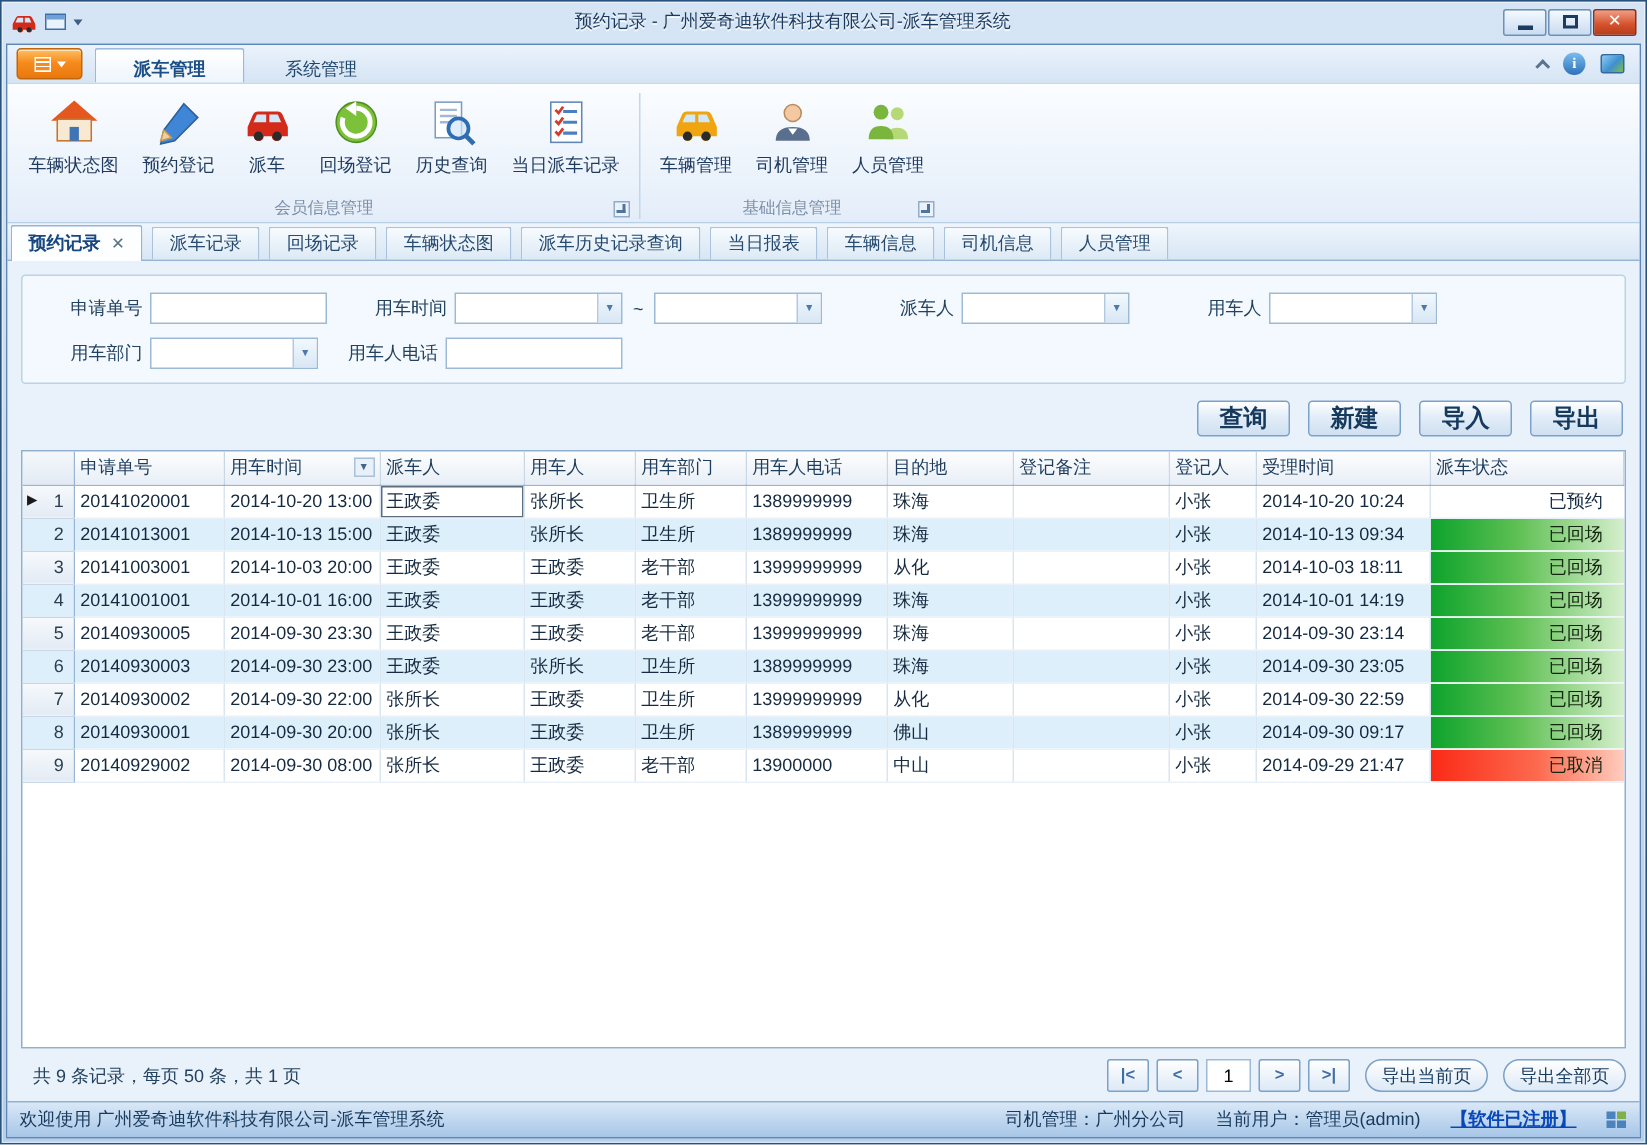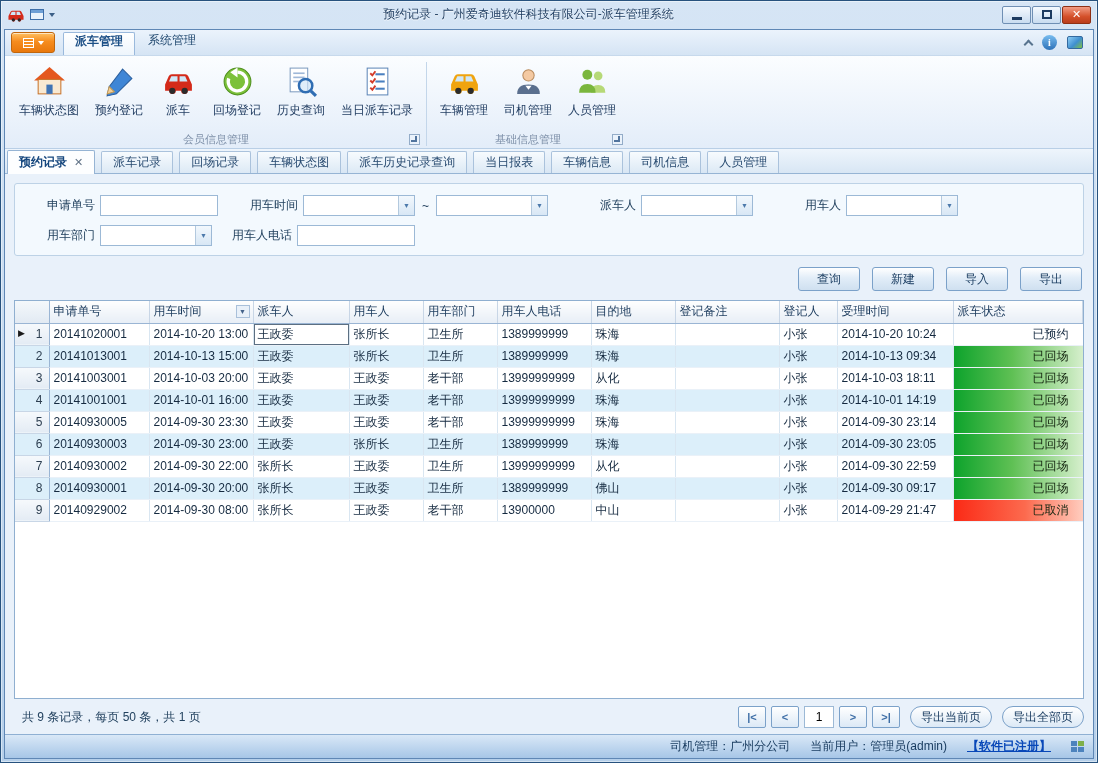--- a/index.html
+++ b/index.html
@@ -22,21 +22,21 @@
   .glyph-max{width:10px;height:9px;border:2px solid #1d3b60;}
 
   
   .frame{position:absolute;top:28px;left:3px;right:3px;bottom:3px;border:1px solid #5f87b5;background:#eef4fb;display:flex;flex-direction:column;overflow:hidden;}
 
   
   .ribbon-tabrow{height:26px;background:linear-gradient(#ebf3fc,#d5e4f4);display:flex;align-items:flex-end;padding:0 4px;border-bottom:1px solid #c7d9ec;position:relative;flex:0 0 auto;}
   .file-btn{width:44px;height:21px;margin:0 8px 2px 2px;border-radius:3px;background:linear-gradient(#ffc062,#f68c1e 45%,#e9780c);border:1px solid #c0660d;display:flex;align-items:center;justify-content:center;gap:4px;box-shadow:inset 0 1px 0 rgba(255,255,255,.6);}
   .file-glyph{width:11px;height:10px;border:1px solid #fff;background:repeating-linear-gradient(#f68c1e 0 2px,#fff 2px 3px);}
   .file-arrow{width:0;height:0;border-left:3px solid transparent;border-right:3px solid transparent;border-top:4px solid #fff;}
-  .rtab{height:23px;padding:0 11px;display:flex;align-items:flex-start;color:#20486f;margin-right:2px;}
+  .rtab{height:23px;padding:0 25px;display:flex;align-items:flex-end;color:#20486f;margin-right:2px;}
   .rtab.active{background:linear-gradient(#ffffff,#eef5fc);border:1px solid #9ab9dc;border-bottom:none;border-radius:2px 2px 0 0;font-weight:bold;color:#1c4f86;}
   .ribbon-right{position:absolute;right:10px;top:5px;display:flex;gap:10px;align-items:center;}
   .chevron-up{width:7px;height:7px;border-left:2px solid #58748f;border-top:2px solid #58748f;transform:rotate(45deg);margin-top:3px;}
   .info-icon{width:15px;height:15px;border-radius:50%;background:linear-gradient(#79bdf0,#2d71b8);color:#fff;font-weight:bold;font-size:10px;display:flex;align-items:center;justify-content:center;font-family:"Liberation Serif","DejaVu Serif",serif;}
   .skin-icon{width:16px;height:13px;border-radius:2px;border:1px solid #34699f;background:linear-gradient(135deg,#8ecdf4,#3f8fd0 55%,#7fc043);}
 
   
   .ribbon-body{height:93px;background:linear-gradient(#fbfdff,#e3edf9);border-bottom:1px solid #b9cfe6;display:flex;padding:2px 4px 0;flex:0 0 auto;}
   .rb-group{display:flex;flex-direction:column;}
   .rb-buttons{flex:1;display:flex;align-items:stretch;padding:1px 2px 0;}
@@ -62,21 +62,21 @@
   .lw1{width:58px;}
   .lw2{width:64px;margin-left:16px;}
   .lw3{width:46px;margin-left:42px;}
   .f-input{height:21px;width:118px;border:1px solid #9cb9d6;padding:0 3px;background:#fff;font-size:12px;cursor:text;}
   .combo{display:flex;width:112px;height:21px;border:1px solid #9cb9d6;background:#fff;}
   .combo .cv{flex:1;}
   .combo .dd{width:16px;border-left:1px solid #b3c9de;background:linear-gradient(#f2f8fd,#d8e7f5);display:flex;align-items:center;justify-content:center;color:#4c79ab;font-size:7px;}
   .tilde{margin:0 7px;color:#23425f;}
 
   .actions{display:flex;justify-content:flex-end;gap:12px;margin:11px 2px 9px;flex:0 0 auto;}
-  .btn{min-width:62px;height:24px;border:1px solid #7ba1c9;border-radius:3px;background:linear-gradient(#ffffff,#e2edf8 45%,#cfe0f0);color:#16395e;font-size:12px;display:flex;align-items:center;justify-content:center;padding:0 12px;white-space:nowrap;}
+  .btn{min-width:62px;height:24px;border:1px solid #7ba1c9;border-radius:3px;background:linear-gradient(#ffffff,#e2edf8 45%,#cfe0f0);color:#16395e;font-size:16px;display:flex;align-items:center;justify-content:center;padding:0 12px;white-space:nowrap;font-weight:bold;}
 
   
   .grid-wrap{flex:1;border:1px solid #8fafd0;background:#fff;overflow:hidden;}
   table{border-collapse:collapse;table-layout:fixed;width:100%;font-size:12px;}
   th{height:22px;background:linear-gradient(#fefefe,#e7eef6);border-right:1px solid #c8d6e6;border-bottom:1px solid #9ab5d4;font-weight:normal;text-align:left;padding:0 4px;color:#1d3c5e;position:relative;white-space:nowrap;overflow:hidden;}
   th.rowhead-corner{background:linear-gradient(#f4f8fb,#e2eaf3);border-right:1px solid #9ab5d4;}
   .filter-arrow{position:absolute;right:3px;top:4px;width:14px;height:13px;border:1px solid #a9c0da;background:#e8f0f9;color:#44628a;font-size:7px;line-height:12px;text-align:center;}
   td{height:21px;padding:0 4px;border-right:1px solid #d9e6f1;border-bottom:1px solid #eaf1f8;color:#152a40;white-space:nowrap;overflow:hidden;background:#fff;}
   tr.alt td{background:#dceffa;}
   td.rowhead{background:linear-gradient(#f6f9fc,#e3ebf4);border-right:1px solid #9ab5d4;border-bottom:1px solid #c8d6e6;text-align:right;padding-right:6px;color:#2c3e50;position:relative;}
@@ -545,20 +545,21 @@
           <input class="page-input" value="1" style="">
           <div class="pbtn">&gt;</div>
           <div class="pbtn">&gt;|</div>
           <div class="export-btn">导出当前页</div>
           <div class="export-btn">导出全部页</div>
         </div>
       </div>
     </div>
 
     <div class="statusbar">
+      <span>欢迎使用 广州爱奇迪软件科技有限公司-派车管理系统</span>
       <div class="sb-right">
         <span>司机管理：广州分公司</span>
         <span>当前用户：管理员(admin)</span>
         <span class="reg-link">【软件已注册】</span>
         <span class="grip-icon">
             <span></span>
             <span></span>
             <span></span>
             <span></span>
           </span>

